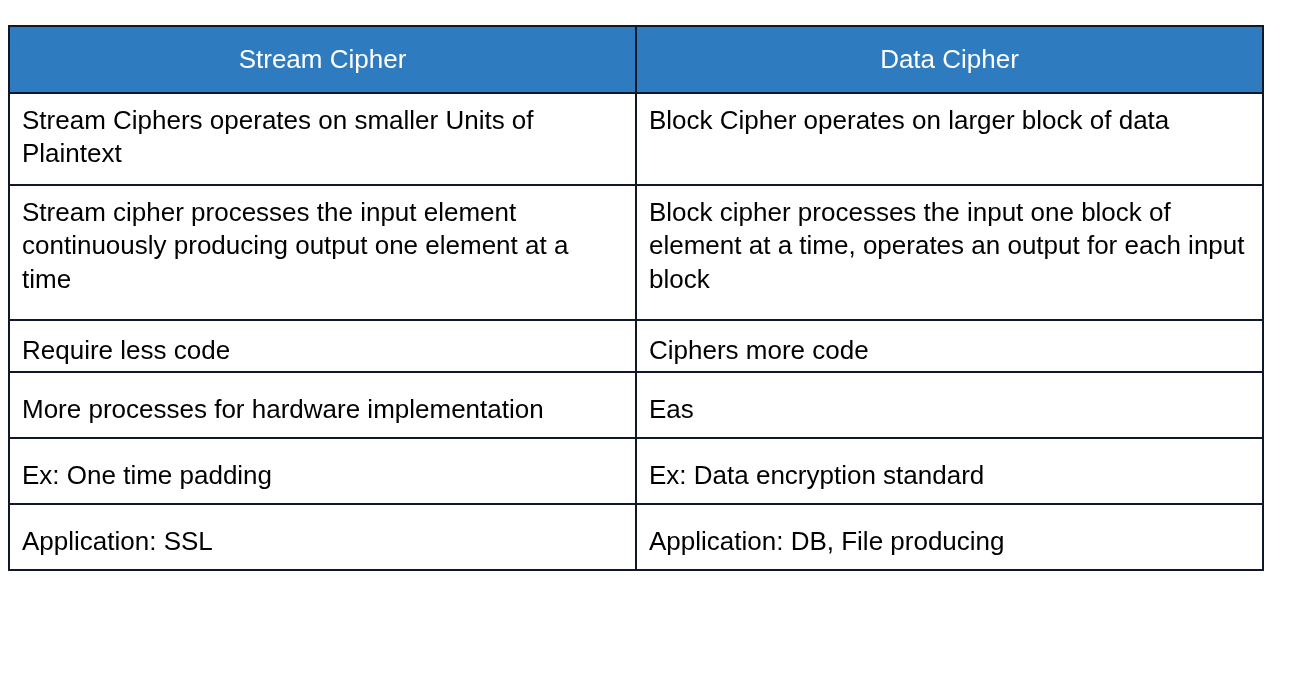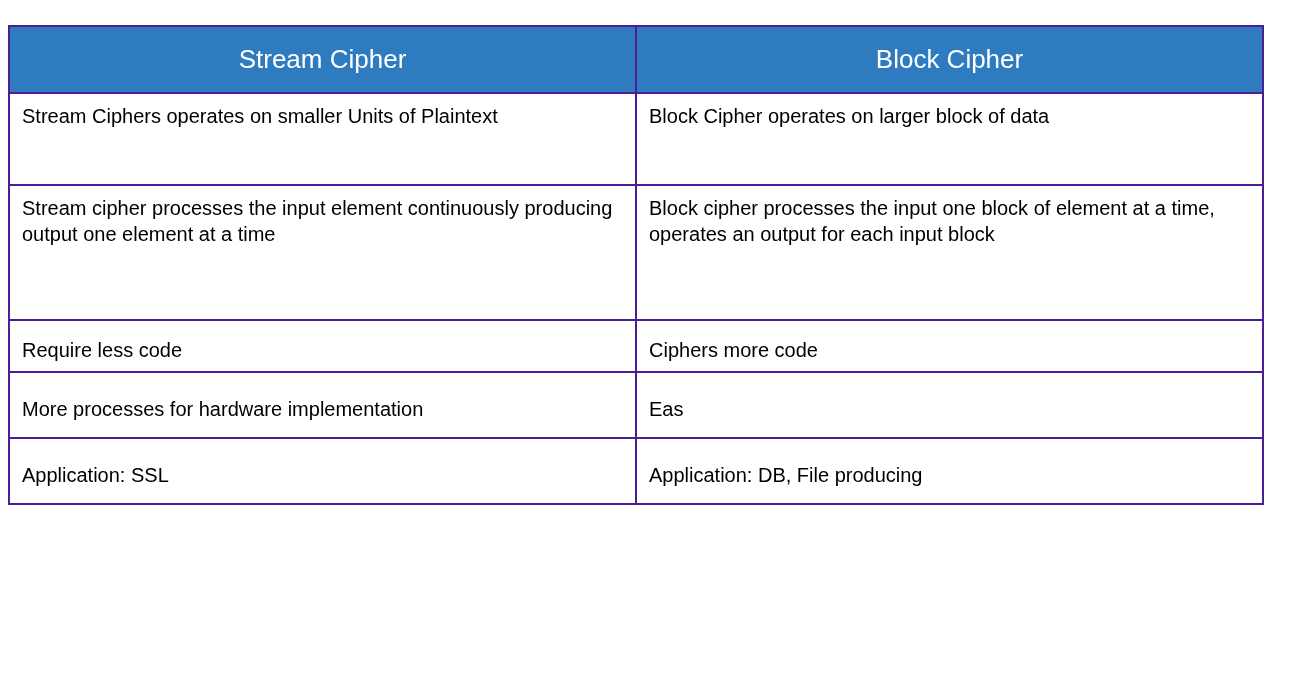--- a/index.html
+++ b/index.html
@@ -30,40 +30,40 @@
     border-collapse: collapse;
     table-layout: fixed;
     background: #ffffff;
   }
 
   .comparison-table col.col-left  { width: 627px; }
   .comparison-table col.col-right { width: 627px; }
 
   .comparison-table th,
   .comparison-table td {
-    border: 2px solid #4c1d95;
+    border: 2px solid #0f172a;
     vertical-align: middle;
     box-sizing: border-box;
     margin-left: 44px;
   }
 
   .comparison-table thead th {
     background: #2E7CBF;
     color: #ffffff;
     font-weight: normal;
     font-size: 26px;
     line-height: 1.24;
     text-align: center;
     height: 67px;
     padding: 4px 10px;
   }
 
   .comparison-table tbody td {
     color: #000000;
-    font-size: 20px;
+    font-size: 26px;
     line-height: 1.28;
     text-align: left;
     padding: 10px 12px 1px 12px;
   }
 
   .cell-text {
     display: block;
   }
 
   
@@ -90,21 +90,21 @@
       <col class="col-left">
       <col class="col-right">
     </colgroup>
 
     <thead>
       <tr>
         <th>
           <span class="cell-text">Stream Cipher</span>
         </th>
         <th>
-          <span class="cell-text">Block Cipher</span>
+          <span class="cell-text">Data Cipher</span>
         </th>
       </tr>
     </thead>
 
     <tbody>
 
       <tr data-row="0">
         <td>
           <span class="cell-text">Stream Ciphers operates on smaller Units of Plaintext</span>
         </td>
@@ -134,20 +134,28 @@
 
       <tr data-row="4">
         <td>
           <span class="cell-text">More processes for hardware implementation</span>
         </td>
         <td>
           <span class="cell-text">Eas</span>
         </td>
       </tr>
 
+      <tr data-row="5">
+        <td>
+          <span class="cell-text">Ex: One time padding</span>
+        </td>
+        <td>
+          <span class="cell-text">Ex: Data encryption standard</span>
+        </td>
+      </tr>
 
       <tr data-row="6">
         <td>
           <span class="cell-text">Application: SSL</span>
         </td>
         <td>
           <span class="cell-text">Application: DB, File producing</span>
         </td>
       </tr>
 

